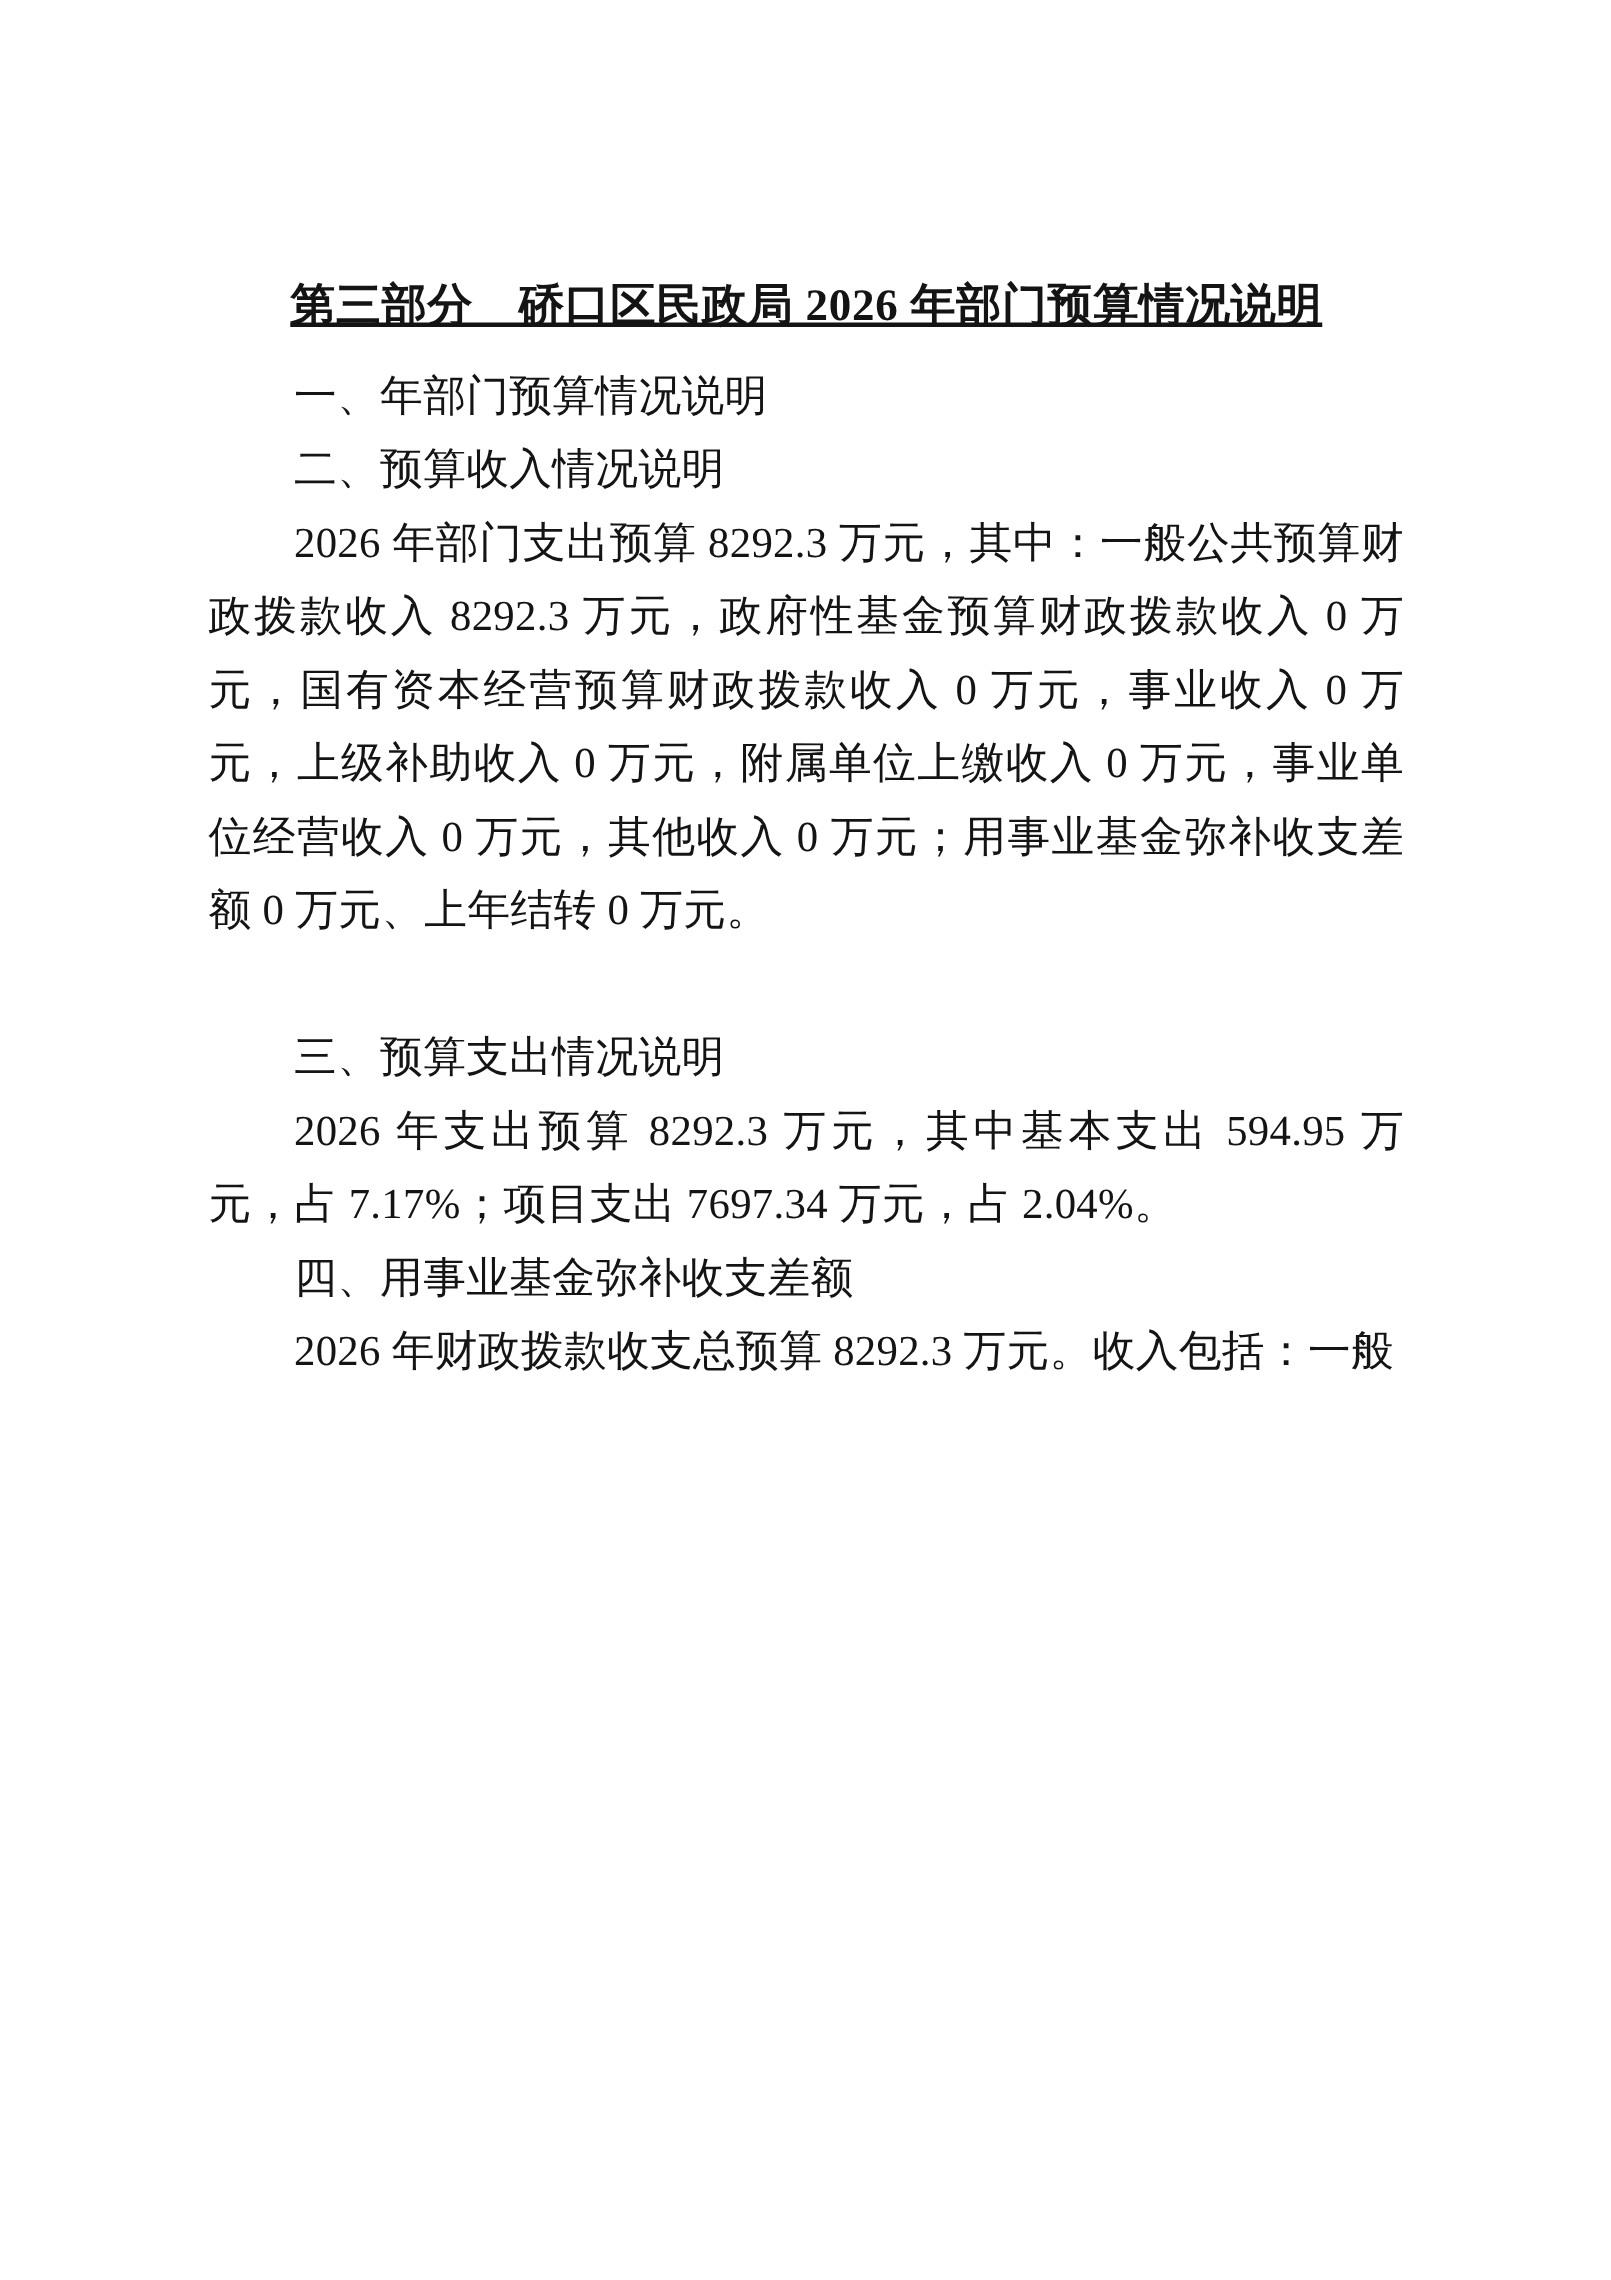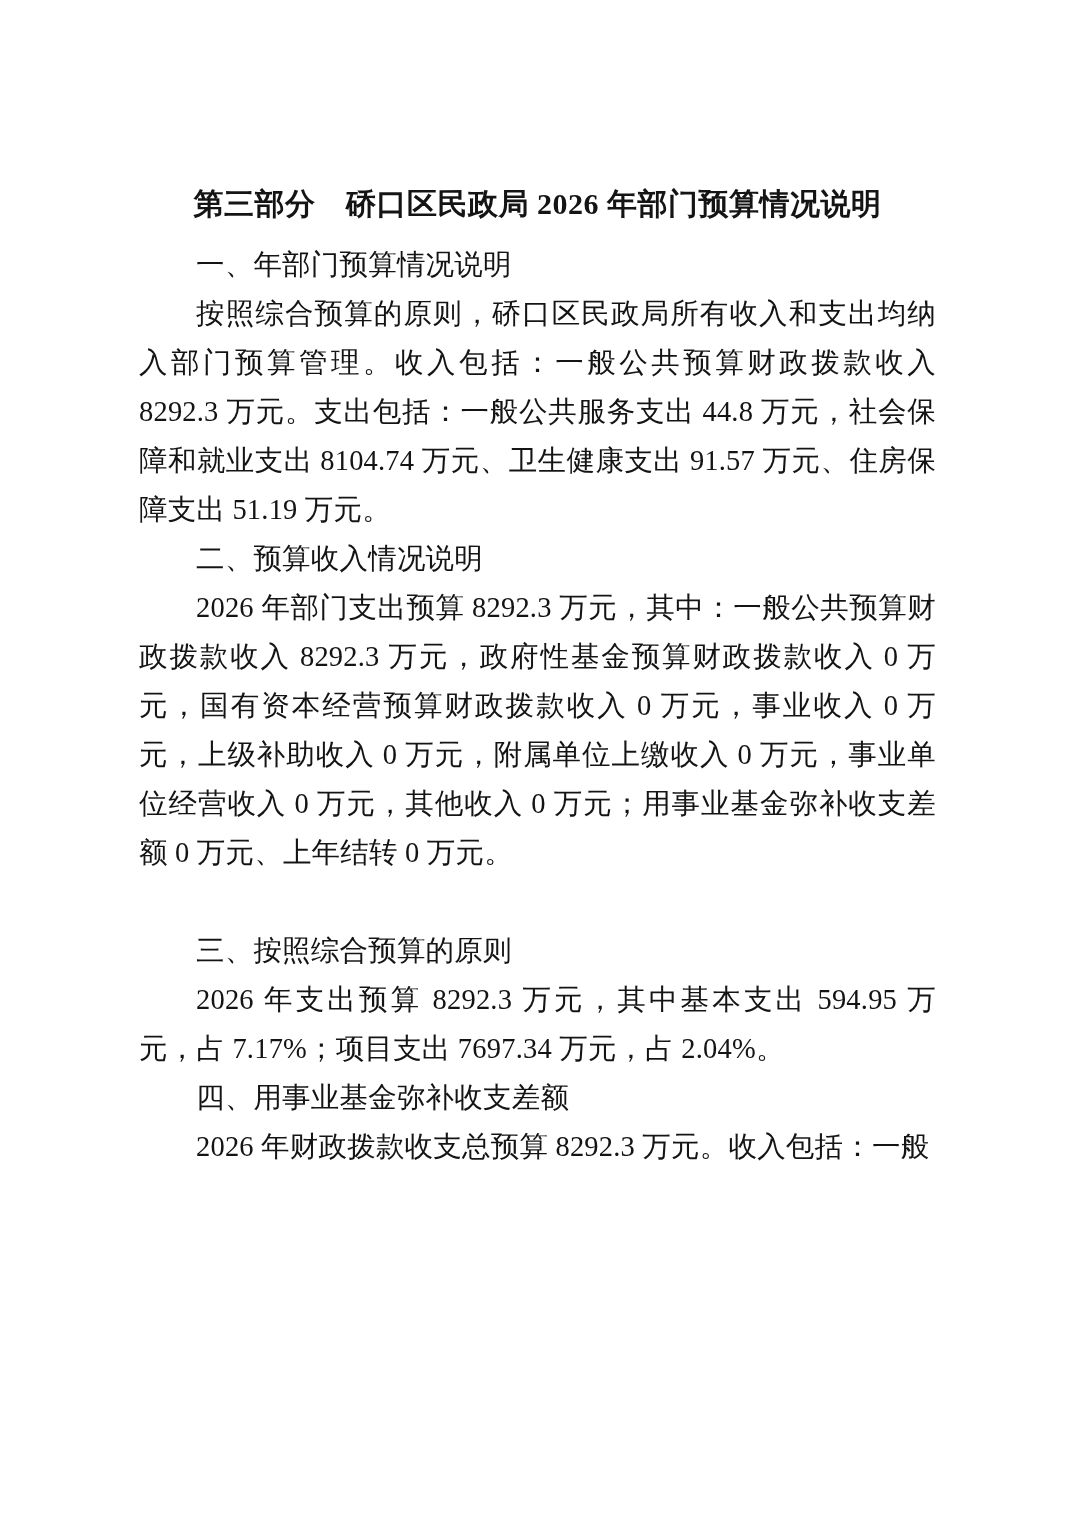--- a/index.html
+++ b/index.html
@@ -23,20 +23,21 @@
     padding: 186px 138px 0 139px;
   }
   .doc-title {
     margin: 0 0 18px 0;
     font-size: 30px;
     font-weight: 700;
     line-height: 36px;
     text-align: center;
     white-space: nowrap;
     letter-spacing: 0.5px;
+    text-decoration: underline;
   }
   .doc-body p {
     margin: 0;
     font-size: 28.5px;
     line-height: 49px;
     text-align: justify;
     text-justify: inter-ideograph;
     text-indent: 2em;
     letter-spacing: 0.2px;
   }
@@ -48,22 +49,21 @@
     text-decoration-thickness: 1.5px;
   }
 </style>
 </head>
 <body>
 
 <div class="page">
   <h1 class="doc-title">第三部分　硚口区民政局 2026 年部门预算情况说明</h1>
   <div class="doc-body">
       <p><span>一、年部门预算情况说明</span></p>
-      <p><span>按照综合预算的原则，硚口区民政局所有收入和支出均纳入部门预算管理。收入包括：一般公共预算财政拨款收入 8292.3 万元。支出包括：一般公共服务支出 44.8 万元，社会保障和就业支出 8104.74 万元、卫生健康支出 91.57 万元、住房保障支出 51.19 万元。</span></p>
       <p><span>二、预算收入情况说明</span></p>
       <p><span>2026 年部门支出预算 </span><span class="u">8292.3 </span><span>万元，其中：一般公共预算财政拨款收入 8292.3 万元，政府性基金预算财政拨款收入 </span><span class="u">0</span><span> 万元，国有资本经营预算财政拨款收入 </span><span class="u">0</span><span> 万元，事业收入 </span><span class="u">0</span><span> 万元，上级补助收入 0 万元，附属单位上缴收入 </span><span class="u">0</span><span> 万元，事业单位经营收入 </span><span class="u">0</span><span> 万元，其他收入 </span><span class="u">0</span><span> 万元；用事业基金弥补收支差额 </span><span class="u">0</span><span> 万元、上年结转 0 万元。</span></p>
       <p class="blank"></p>
-      <p><span>三、按照综合预算的原则</span></p>
+      <p><span>三、预算支出情况说明</span></p>
       <p><span>2026 年支出预算 8292.3 万元，其中基本支出 594.95 万元，占 7.17%；项目支出 7697.34 万元，占 2.04%。</span></p>
       <p><span>四、用事业基金弥补收支差额</span></p>
       <p><span>2026 年财政拨款收支总预算 8292.3 万元。收入包括：一般</span></p>
     </div>
 </div>
 
 </body></html>

